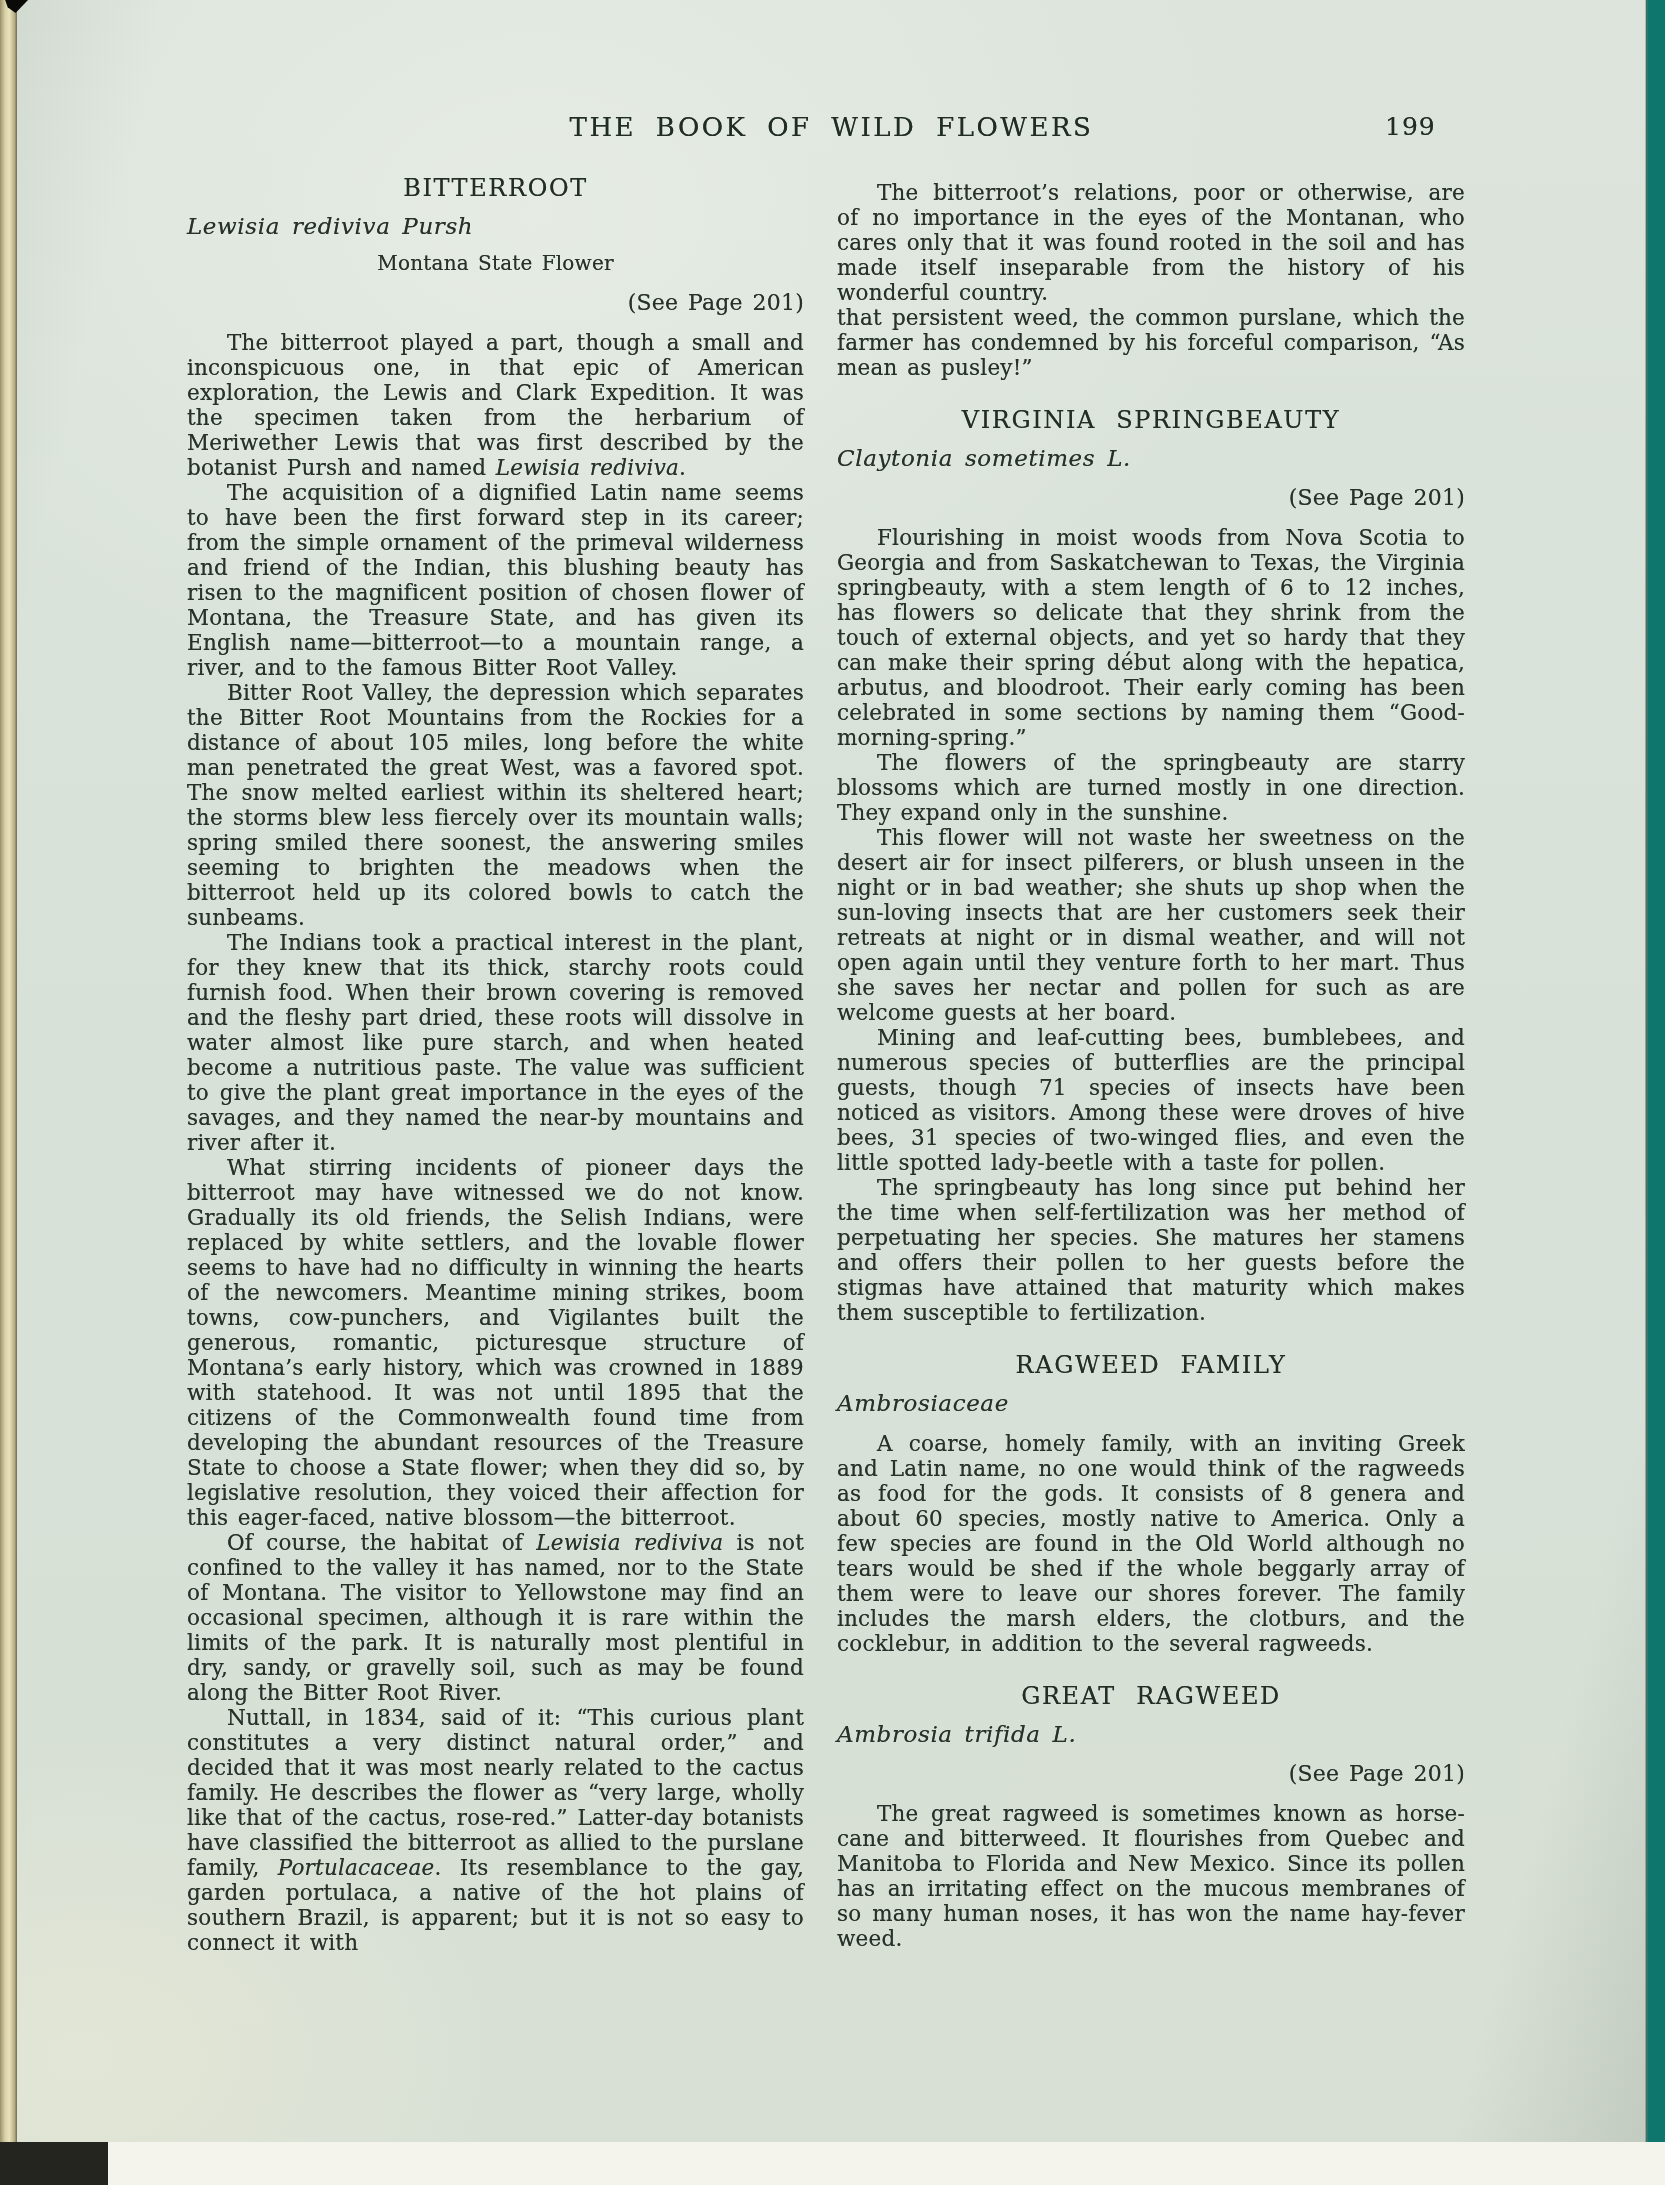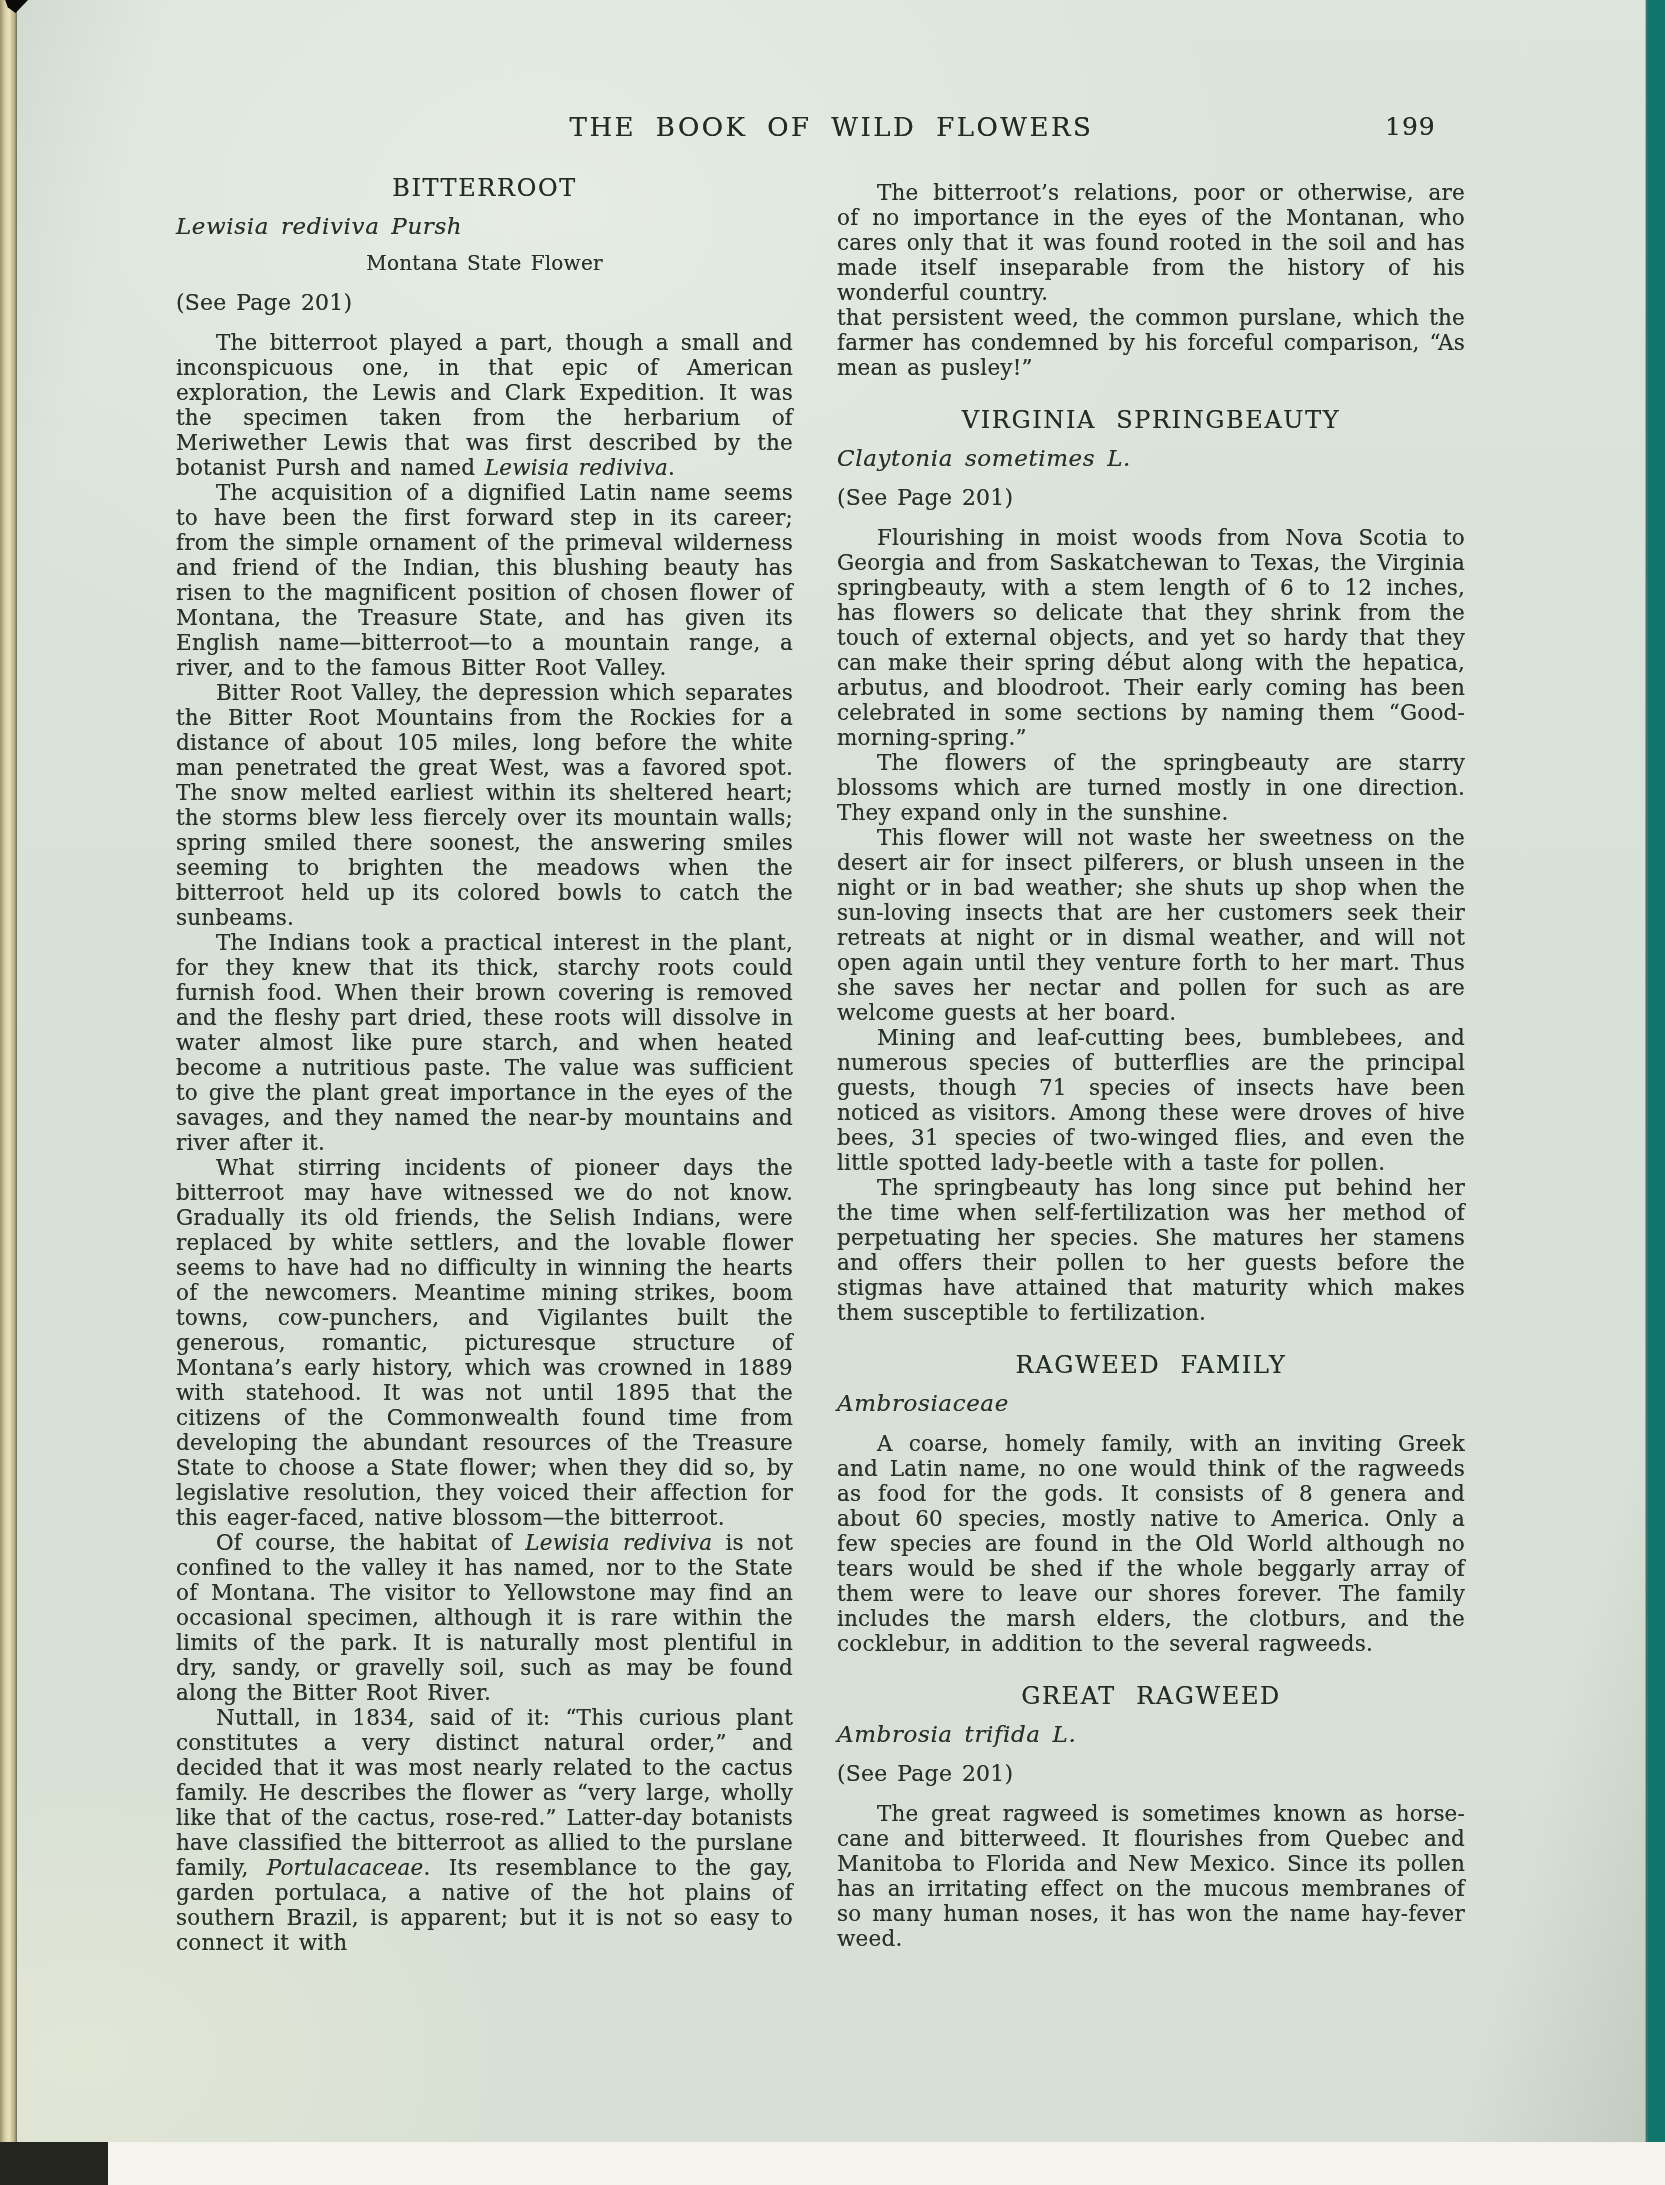--- a/index.html
+++ b/index.html
@@ -60,35 +60,35 @@
     position:absolute; left:1368px; top:0px; font-size:25px; letter-spacing:1px;
     text-shadow:0 0 0.6px rgba(30,40,33,0.7);
   }
   
   .col {
     position:absolute; color:#27312a;
     font-size:21.5px; line-height:25px;
     text-align:justify; word-spacing:2.6px; letter-spacing:0.2px;
     text-shadow:0 0 0.5px rgba(35,45,38,0.65);
   }
-  .col-left  { left:159px; top:176px; width:617px; }
+  .col-left  { left:170px; top:176px; width:617px; }
   .col-right { left:820px; top:180px; width:628px; }
 
   .section { margin:0; }
   .heading {
     font-size:24px; text-align:center; letter-spacing:1.6px; word-spacing:11px;
     margin:28px 0 0 0; color:#222d26;
   }
   .col .section:first-child .heading { margin-top:0; }
   .latin {
     font-style:italic; font-size:23px; text-align:left;
     margin:13px 0 0 0; letter-spacing:0.6px; word-spacing:4px;
   }
   .subtitle { font-size:20px; text-align:center; margin:12px 0 0 0; }
-  .seepage  { font-size:22px; text-align:left; margin:14px 0 0 0; }
+  .seepage  { font-size:22px; text-align:right; margin:14px 0 0 0; }
   .para { margin:0; text-indent:40px; }
   .para.no-indent { text-indent:0; }
   .heading + .para, .latin + .para, .subtitle + .para, .seepage + .para { margin-top:15px; }
   .it { font-style:italic; }
 </style>
 </head>
 <body>
 
 <div class="photo">
   <div class="page">

